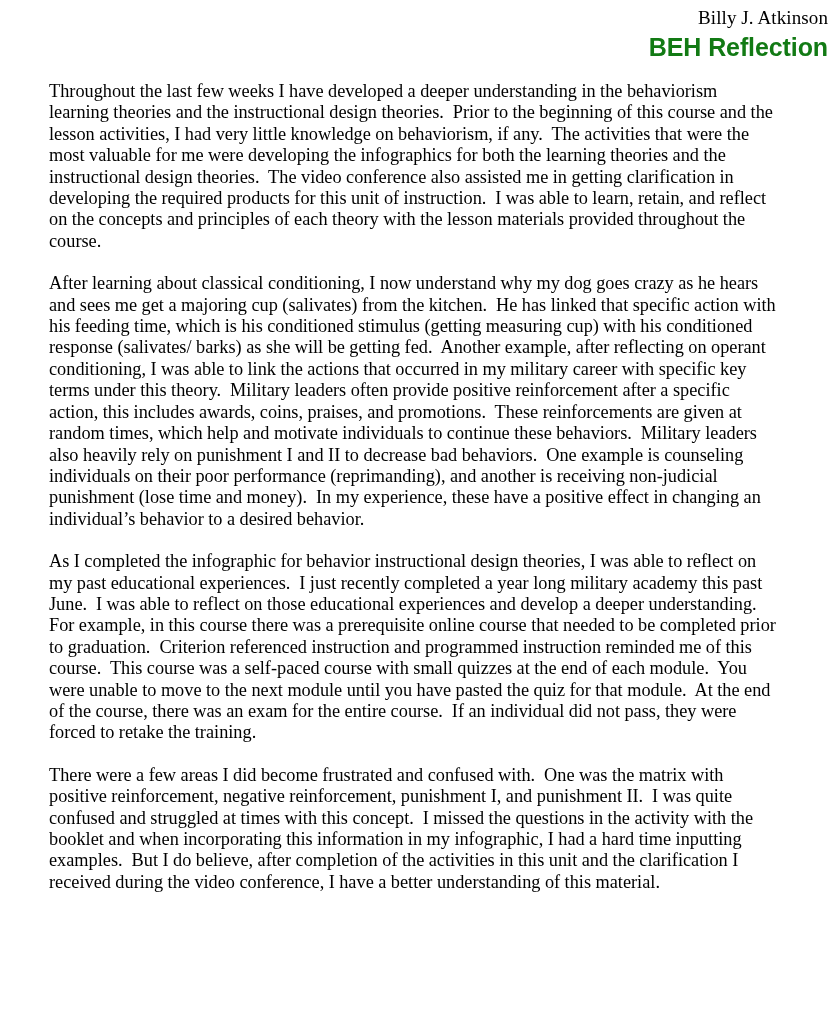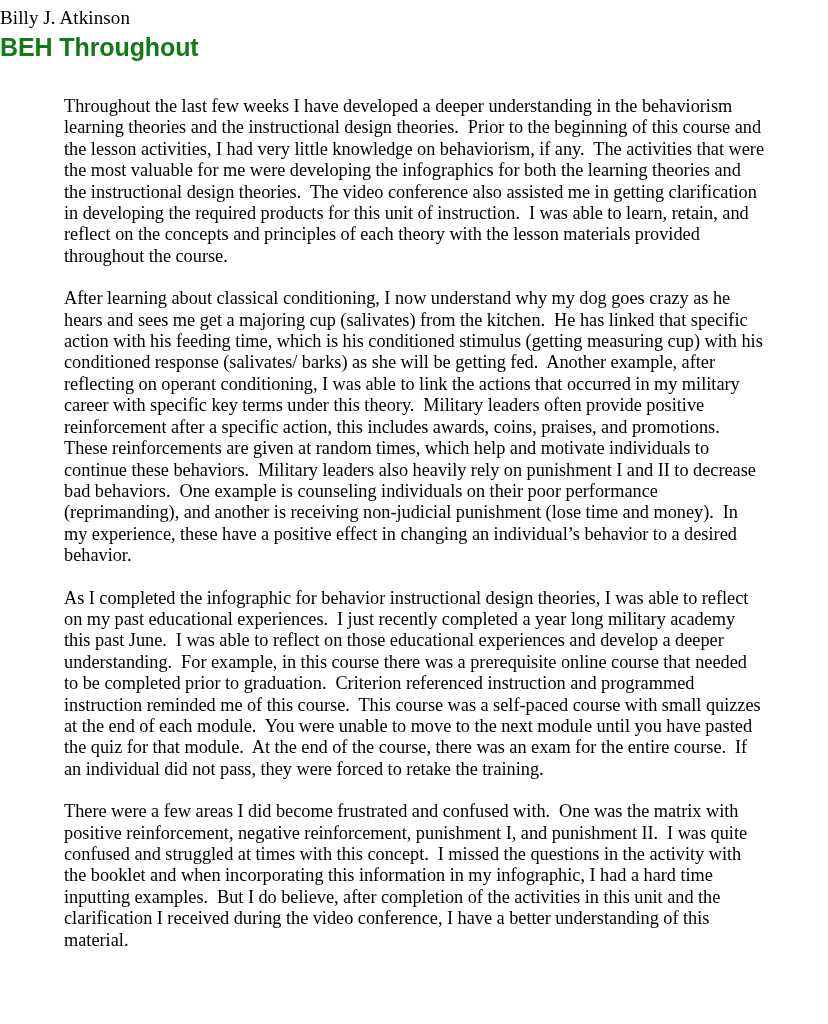--- a/index.html
+++ b/index.html
@@ -22,21 +22,22 @@
     position: relative;
     width: 828px;
     height: 1024px;
     box-sizing: border-box;
     padding: 0;
     background: #ffffff;
   }
 
   .doc-header {
     padding-top: 6px;
-    text-align: left;
+    text-align: right;
+    padding-left: 41px;
   }
 
   .author-name {
     font-family: "Liberation Serif", "DejaVu Serif", serif;
     font-size: 19px;
     line-height: 24px;
     font-weight: normal;
     color: #000000;
     margin: 0;
     letter-spacing: 0.1px;
@@ -46,21 +47,21 @@
     font-family: "Liberation Sans", "DejaVu Sans", sans-serif;
     font-size: 25px;
     line-height: 30px;
     font-weight: bold;
     color: #127a14;
     margin: 2px 0 0 0;
     letter-spacing: -0.1px;
   }
 
   .body-block {
-    margin: 16px;
+    margin: 1px;
     padding: 0 47px 0 48px;
     padding-top: 18px;
   }
 
   p.para {
     font-family: "Liberation Serif", "DejaVu Serif", serif;
     font-size: 18.3px;
     line-height: 21.4px;
     color: #000000;
     margin: 0 0 21px 0;
@@ -73,21 +74,21 @@
     margin-bottom: 0;
   }
 </style>
 </head>
 <body style="background: rgb(255, 255, 255); color: rgb(0, 0, 0);">
 
 <div class="page">
 
   <div class="doc-header">
     <div class="author-name">Billy J. Atkinson</div>
-    <div class="doc-title" style="color: rgb(18, 122, 20);">BEH Throughout</div>
+    <div class="doc-title" style="color: rgb(18, 122, 20);">BEH Reflection</div>
   </div>
 
   <div class="body-block">
     <p class="para">Throughout the last few weeks I have developed a deeper understanding in the behaviorism learning theories and the instructional design theories.  Prior to the beginning of this course and the lesson activities, I had very little knowledge on behaviorism, if any.  The activities that were the most valuable for me were developing the infographics for both the learning theories and the instructional design theories.  The video conference also assisted me in getting clarification in developing the required products for this unit of instruction.  I was able to learn, retain, and reflect on the concepts and principles of each theory with the lesson materials provided throughout the course.</p>
     <p class="para">After learning about classical conditioning, I now understand why my dog goes crazy as he hears and sees me get a majoring cup (salivates) from the kitchen.  He has linked that specific action with his feeding time, which is his conditioned stimulus (getting measuring cup) with his conditioned response (salivates/ barks) as she will be getting fed.  Another example, after reflecting on operant conditioning, I was able to link the actions that occurred in my military career with specific key terms under this theory.  Military leaders often provide positive reinforcement after a specific action, this includes awards, coins, praises, and promotions.  These reinforcements are given at random times, which help and motivate individuals to continue these behaviors.  Military leaders also heavily rely on punishment I and II to decrease bad behaviors.  One example is counseling individuals on their poor performance (reprimanding), and another is receiving non-judicial punishment (lose time and money).  In my experience, these have a positive effect in changing an individual’s behavior to a desired behavior.</p>
     <p class="para">As I completed the infographic for behavior instructional design theories, I was able to reflect on my past educational experiences.  I just recently completed a year long military academy this past June.  I was able to reflect on those educational experiences and develop a deeper understanding.  For example, in this course there was a prerequisite online course that needed to be completed prior to graduation.  Criterion referenced instruction and programmed instruction reminded me of this course.  This course was a self-paced course with small quizzes at the end of each module.  You were unable to move to the next module until you have pasted the quiz for that module.  At the end of the course, there was an exam for the entire course.  If an individual did not pass, they were forced to retake the training.</p>
     <p class="para">There were a few areas I did become frustrated and confused with.  One was the matrix with positive reinforcement, negative reinforcement, punishment I, and punishment II.  I was quite confused and struggled at times with this concept.  I missed the questions in the activity with the booklet and when incorporating this information in my infographic, I had a hard time inputting examples.  But I do believe, after completion of the activities in this unit and the clarification I received during the video conference, I have a better understanding of this material.</p>
   </div>
 
 </div>

